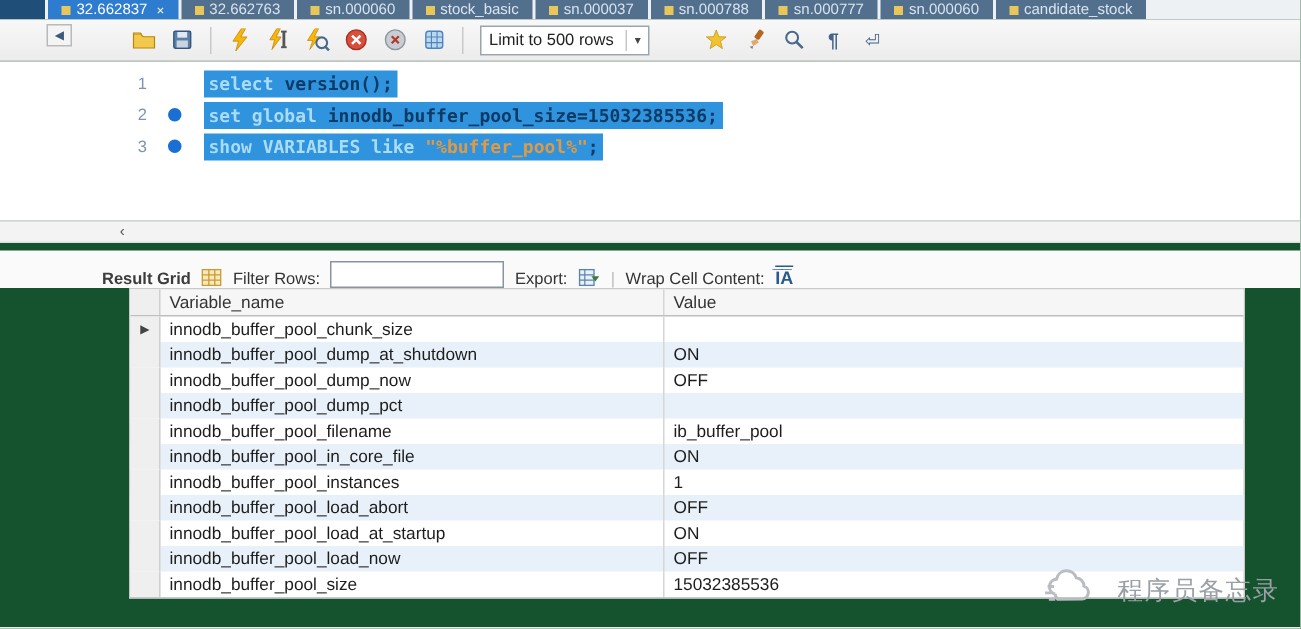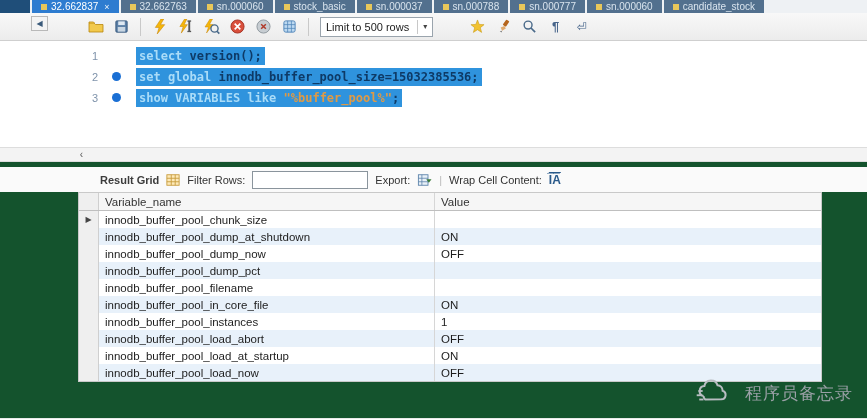--- a/index.html
+++ b/index.html
@@ -71,34 +71,34 @@
     background: #f3f3f3; border-top: 1px solid #ddd; border-bottom: 1px solid #ddd;
   }
   .hscroll .larr {
     position: absolute; left: 74px; top: 0; width: 15px; height: 13px;
     display: flex; align-items: center; justify-content: center;
     color: #555; font-size: 10px; cursor: pointer;
   }
   
   .rg-toolbar {
     position: absolute; top: 167px; left: 0; right: 0; height: 25px;
-    background: #fafafa; display: flex; align-items: center; padding-left: 100px; gap: 7px;
+    background: #fafafa; display: flex; align-items: flex-end; padding-left: 68px; gap: 7px;
     font-size: 11px; color: #333;
   }
   .rg-title { font-weight: bold; color: #3c3c3c; }
   .rg-sep { color: #bbb; }
   .rg-filter-input {
     width: 116px; height: 18px; border: 1px solid #8a949c; background: #fff;
     font-size: 11px; padding: 0 4px; font-family: "Liberation Sans", sans-serif;
   }
   .rg-wrap-ico { font-size: 12px; font-weight: bold; color: #2a5a8a; text-decoration: overline; letter-spacing: 0; cursor: pointer; }
   .ricon { display: flex; align-items: center; justify-content: center; cursor: pointer; }
   
   .grid {
-    position: absolute; left: 78px; top: 192px; width: 744px;
+    position: absolute; left: 86px; top: 192px; width: 744px;
     border: 1px solid #c9c9c9; background: #fff; font-size: 11.5px; color: #1d1d1d;
   }
   .g-header { display: flex; height: 18px; background: #f6f6f6; border-bottom: 1px solid #bfbfbf; align-items: center; }
   .g-sel { width: 20px; flex: 0 0 auto; background: #efefef; border-right: 1px solid #cfcfcf; height: 100%;
            display: flex; align-items: center; justify-content: center; font-size: 8px; color: #444; }
   .g-col-name { width: 336px; flex: 0 0 auto; padding-left: 6px; border-right: 1px solid #d6d6d6; height: 100%; display: flex; align-items: center; }
   .g-col-value { flex: 1; padding-left: 6px; height: 100%; display: flex; align-items: center; }
   .g-header .g-col-name, .g-header .g-col-value { color: #333; }
   .g-row { display: flex; height: 17px; align-items: center; cursor: default; }
   .g-row.alt { background: #e8f1fa; align-items: center; }
@@ -305,20 +305,21 @@
           <div class="g-col-name">innodb_buffer_pool_dump_now</div>
           <div class="g-col-value">OFF</div>
         </div>
         <div class="g-row alt">
           <div class="g-sel"></div>
           <div class="g-col-name">innodb_buffer_pool_dump_pct</div>
         </div>
         <div class="g-row">
           <div class="g-sel"></div>
           <div class="g-col-name">innodb_buffer_pool_filename</div>
+          <div class="g-col-value">ib_buffer_pool</div>
         </div>
         <div class="g-row alt">
           <div class="g-sel"></div>
           <div class="g-col-name">innodb_buffer_pool_in_core_file</div>
           <div class="g-col-value">ON</div>
         </div>
         <div class="g-row">
           <div class="g-sel"></div>
           <div class="g-col-name">innodb_buffer_pool_instances</div>
           <div class="g-col-value">1</div>
@@ -330,20 +331,25 @@
         </div>
         <div class="g-row">
           <div class="g-sel"></div>
           <div class="g-col-name">innodb_buffer_pool_load_at_startup</div>
           <div class="g-col-value">ON</div>
         </div>
         <div class="g-row alt">
           <div class="g-sel"></div>
           <div class="g-col-name">innodb_buffer_pool_load_now</div>
           <div class="g-col-value">OFF</div>
+        </div>
+        <div class="g-row">
+          <div class="g-sel"></div>
+          <div class="g-col-name">innodb_buffer_pool_size</div>
+          <div class="g-col-value">15032385536</div>
         </div>
       </div>
   </div>
 
   <div class="watermark">
     <span>
       <svg width="34" height="24" viewBox="0 0 40 28">
         <path d="M10 20 a6 6 0 0 1 1-11.8 a8 8 0 0 1 15.5-1 a6.5 6.5 0 0 1 6 6.5 a5.2 5.2 0 0 1 -1.5 10.1 L12 24 a5.5 5.5 0 0 1 -2-4.2" fill="none" stroke="#b9bdc2" stroke-width="2.4"></path>
         <line x1="4" y1="14" x2="9" y2="14" stroke="#b9bdc2" stroke-width="2.2"></line>
         <line x1="2" y1="19" x2="8" y2="19" stroke="#b9bdc2" stroke-width="2.2"></line>

